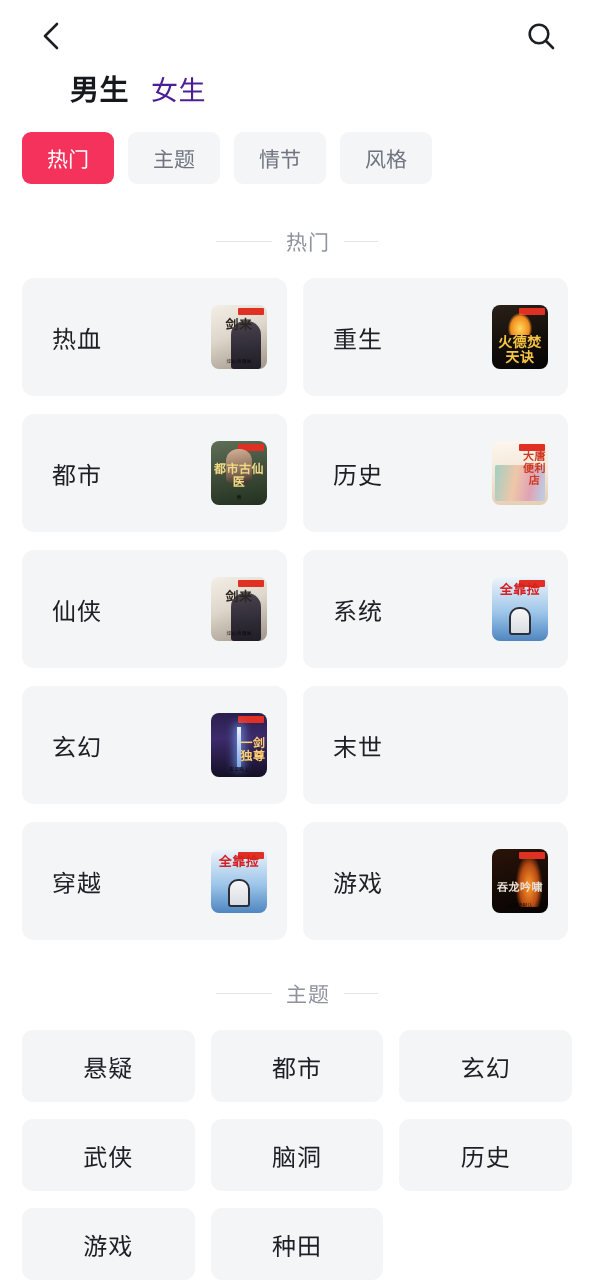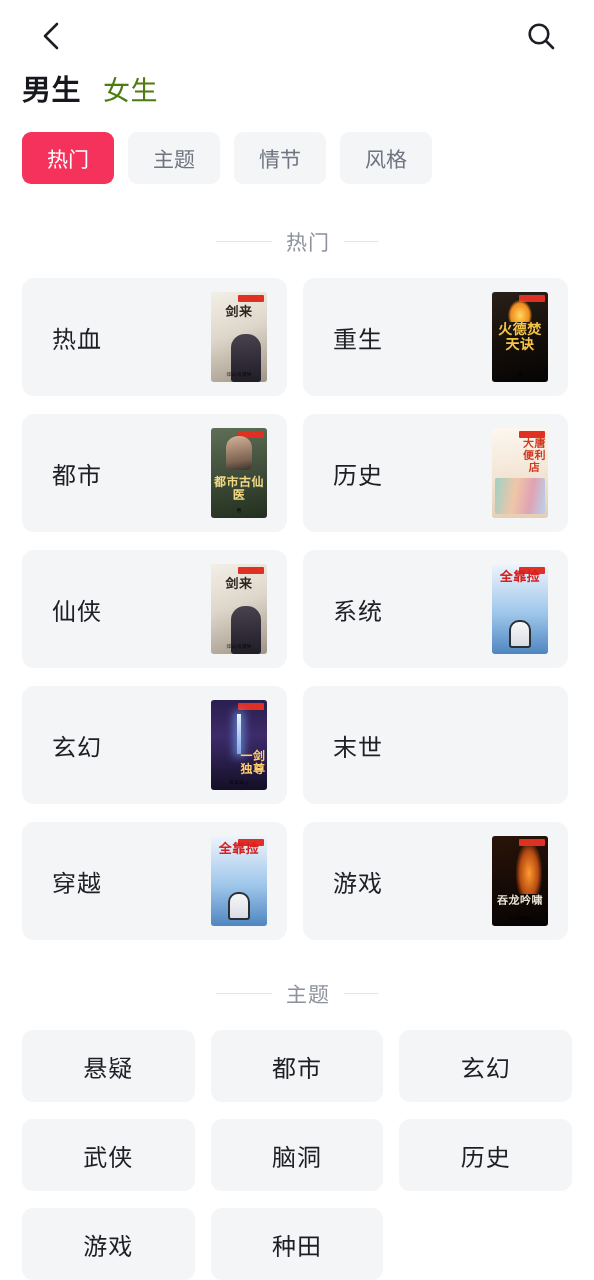--- a/index.html
+++ b/index.html
@@ -38,25 +38,26 @@
   }
   .nav-btn svg { display: block; }
 
   
   .gender-tabs {
     display: flex;
     align-items: baseline;
     gap: 22px;
     padding: 4px 0 0 22px;
     height: 52px;
+    margin-left: 48px;
   }
   .gender-tab {
     font-size: 27px;
     line-height: 1;
-    color: #4d7c0f;
+    color: #4c1d95;
     cursor: pointer;
     letter-spacing: 0.5px;
   }
   .gender-tab.active {
     font-size: 29px;
     font-weight: 700;
     color: #16181d;
   }
 
   
@@ -126,22 +127,22 @@
     color: #1d1f25;
     padding-left: 30px;
     letter-spacing: 1px;
   }
   .cover {
     position: absolute;
     right: 20px;
     top: 50%;
     transform: translateY(-50%);
     width: 56px;
-    height: 90px;
-    border-radius: 3px;
+    height: 64px;
+    border-radius: 8px;
     overflow: hidden;
     background: #d9d9d9;
   }
   .cover .badge {
     position: absolute;
     top: 3px;
     right: 3px;
     width: 26px;
     height: 7px;
     background: #e03024;

